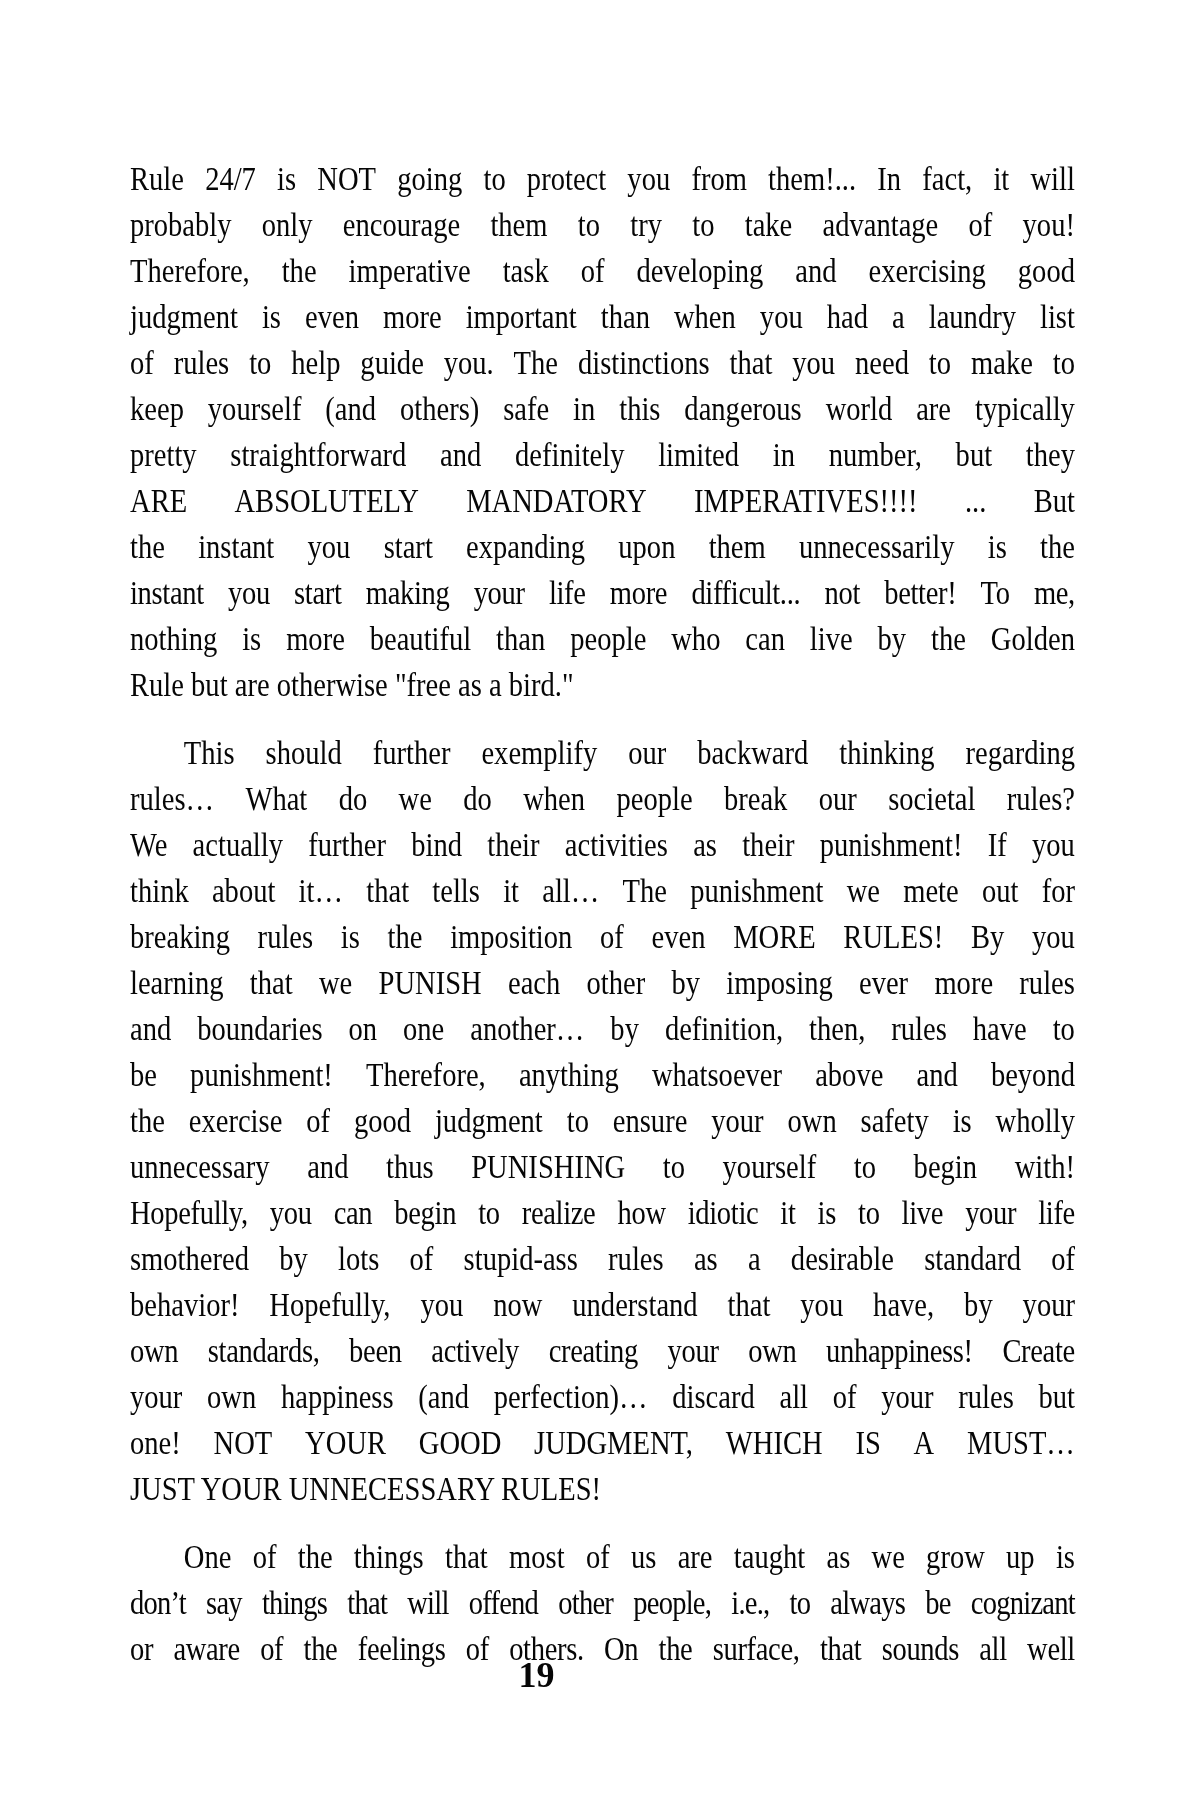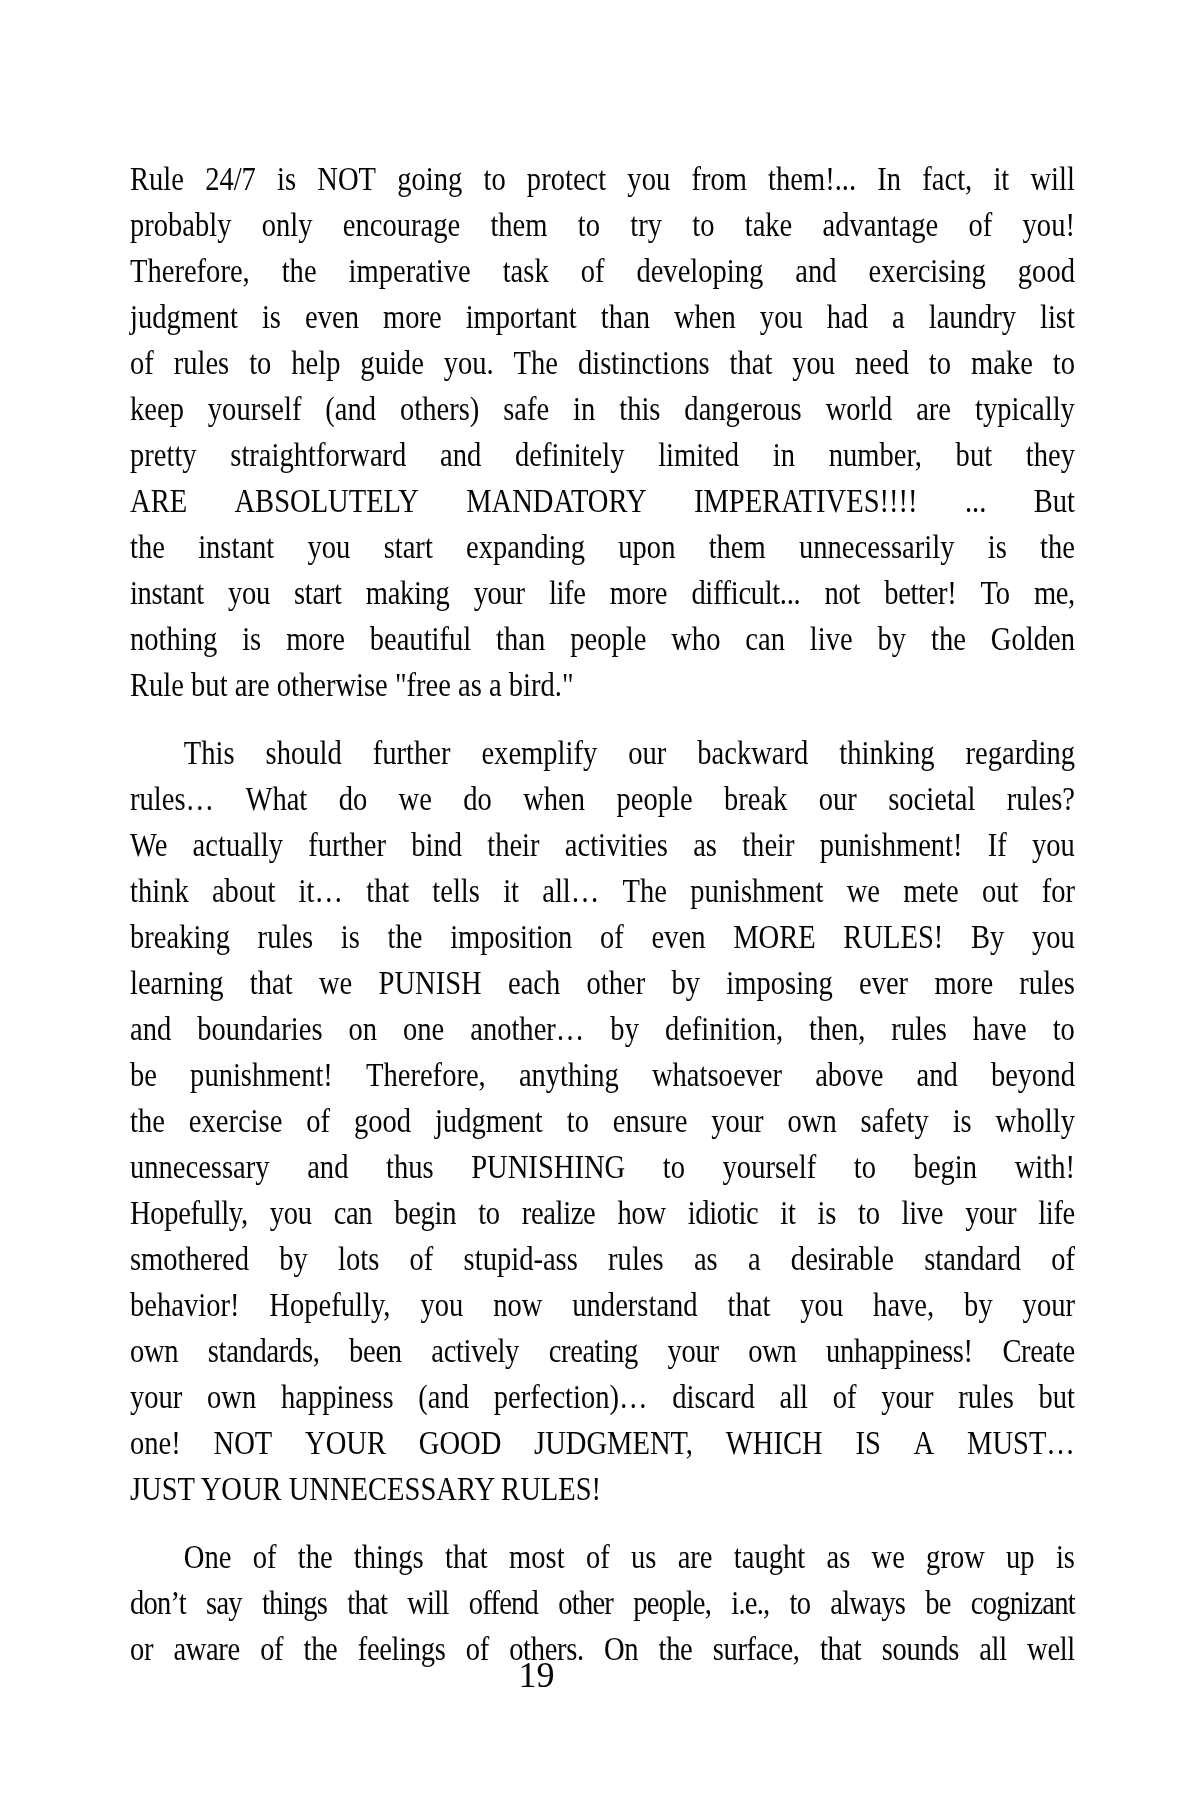--- a/index.html
+++ b/index.html
@@ -40,20 +40,21 @@
   .t2 { letter-spacing: -0.9px; }
   
   .pl { display: block; }
   .pagenum {
     position: absolute;
     left: 0; top: 1652px;
     width: 1073px;
     text-align: center;
     font-size: 36px;
     line-height: 46px;
+    font-weight: bold;
   }
 </style>
 </head>
 <body>
 
 <div class="page">
   <div class="content">
     <div class="tb">
 
       <div class="para">

